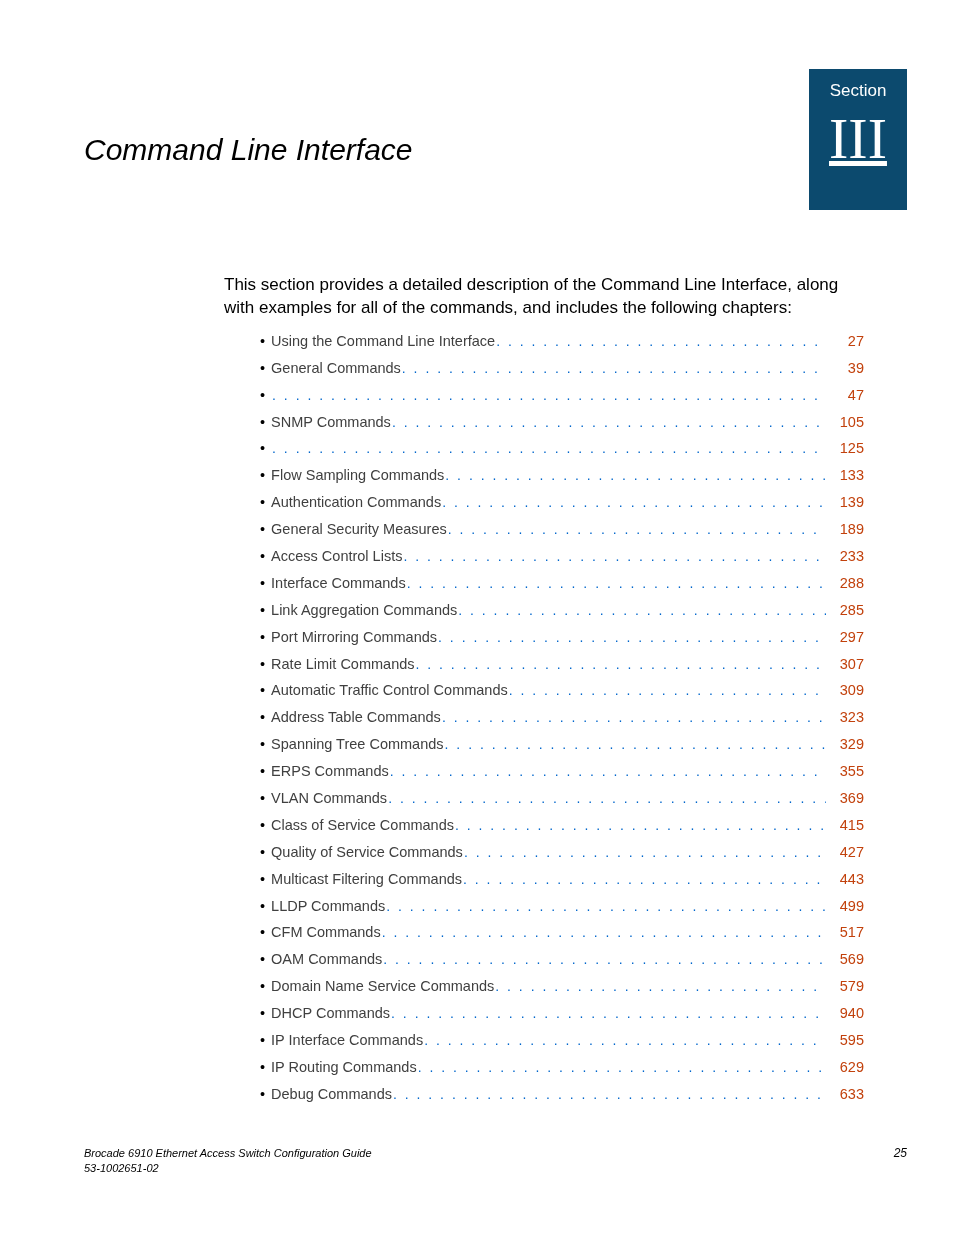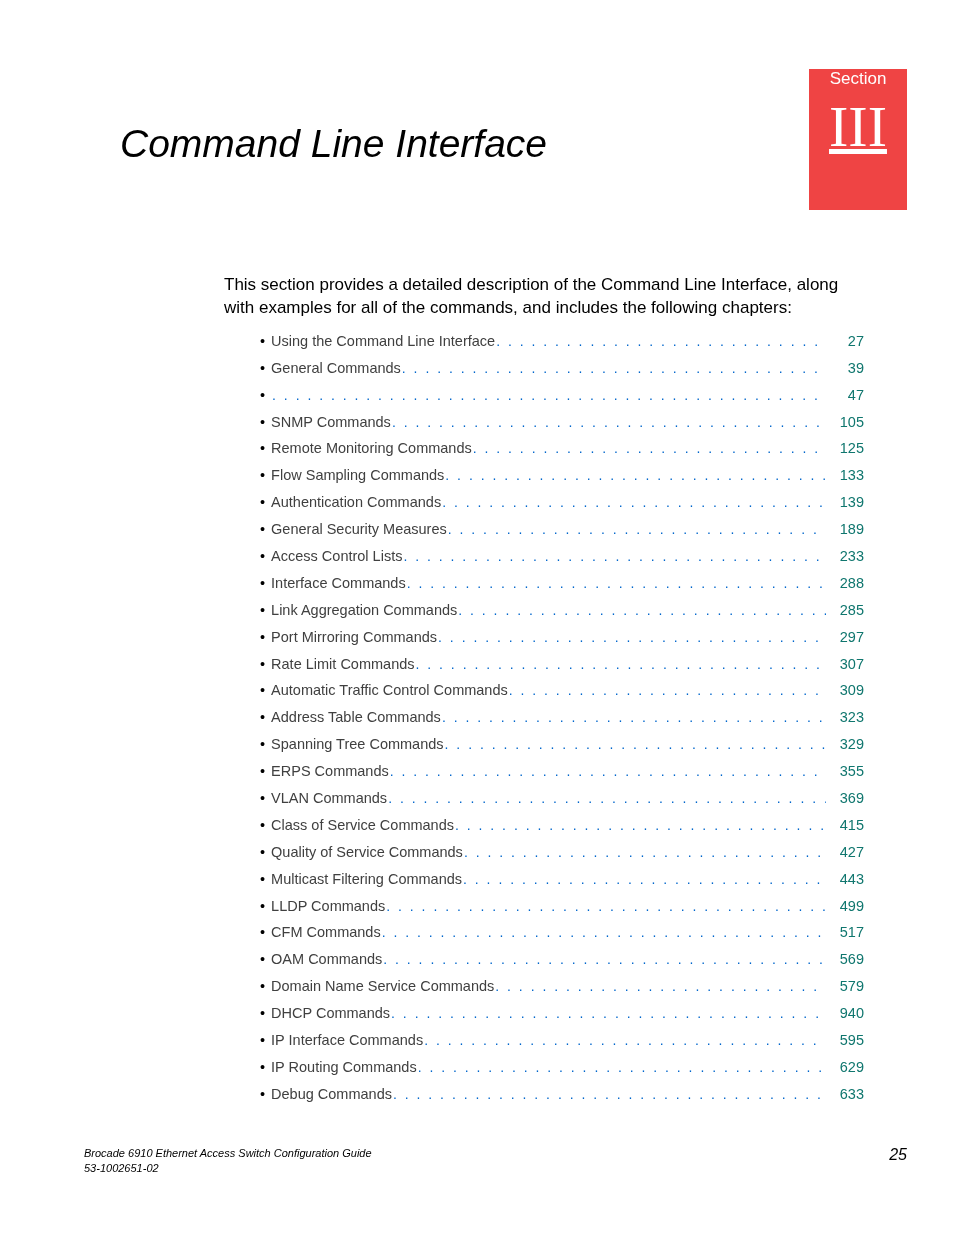--- a/index.html
+++ b/index.html
@@ -10,45 +10,45 @@
       background: #fff;
       position: relative;
       color: #000;
     }
     .section-tab {
       position: absolute;
       top: 69px;
       right: 47px;
       width: 98px;
       height: 141px;
-      background: #ef4444;
+      background: #0c4a6e;
       color: #fff;
       text-align: center;
+      padding-top: 12px;
     }
     .section-tab .label {
       font-size: 17px;
       font-weight: normal;
     }
     .section-tab .number {
       font-size: 58px;
       font-weight: normal;
       font-family: 'Times New Roman', Times, serif;
       line-height: 1.1;
       margin-top: 6px;
       text-decoration: underline;
     }
     .title {
       position: absolute;
-      top: 122px;
+      top: 133px;
       left: 84px;
-      font-size: 39px;
+      font-size: 30px;
       font-style: italic;
       font-weight: normal;
       font-family: Arial, Helvetica, sans-serif;
-      margin-left: 36px;
     }
     .content {
       position: absolute;
       top: 274px;
       left: 224px;
       width: 640px;
     }
     .intro {
       font-size: 17px;
       line-height: 1.35;
@@ -79,38 +79,38 @@
       overflow: hidden;
       color: #0066cc;
       letter-spacing: 2px;
       font-size: 14px;
       padding: 0 0 0 1px;
     }
     .dots::after {
       content: ". . . . . . . . . . . . . . . . . . . . . . . . . . . . . . . . . . . . . . . . . . . . . . . . . . . . . . . . . . . . . . . . . . . . . . . . . . . . . . . . . . . . . . . . . . . .";
     }
     .toc-page {
-      color: #0f766e;
+      color: #c2410c;
       padding-left: 8px;
       min-width: 38px;
       text-align: right;
     }
     .footer {
       position: absolute;
       bottom: 60px;
       left: 84px;
       right: 47px;
       display: flex;
       justify-content: space-between;
       font-size: 11px;
       font-style: italic;
       color: #000;
     }
     .footer-left { line-height: 1.3; }
-    .footer-right { font-size: 16px; text-align: center; }
+    .footer-right { font-size: 12px; text-align: center; }
   </style>
 </head>
 <body>
 
 <div class="section-tab">
   <div class="label">Section</div>
   <div class="number">III</div>
 </div>
 
 <h1 class="title">Command Line Interface</h1>
@@ -136,21 +136,20 @@
         <span class="toc-page">47</span>
       </div>
       <div class="toc-item">
         <span class="bullet">•</span>
         <span class="toc-label">SNMP Commands</span>
         <span class="dots"></span>
         <span class="toc-page">105</span>
       </div>
       <div class="toc-item">
         <span class="bullet">•</span>
-        <span class="toc-label">Remote Monitoring Commands</span>
         <span class="dots"></span>
         <span class="toc-page">125</span>
       </div>
       <div class="toc-item">
         <span class="bullet">•</span>
         <span class="toc-label">Flow Sampling Commands</span>
         <span class="dots"></span>
         <span class="toc-page">133</span>
       </div>
       <div class="toc-item">

